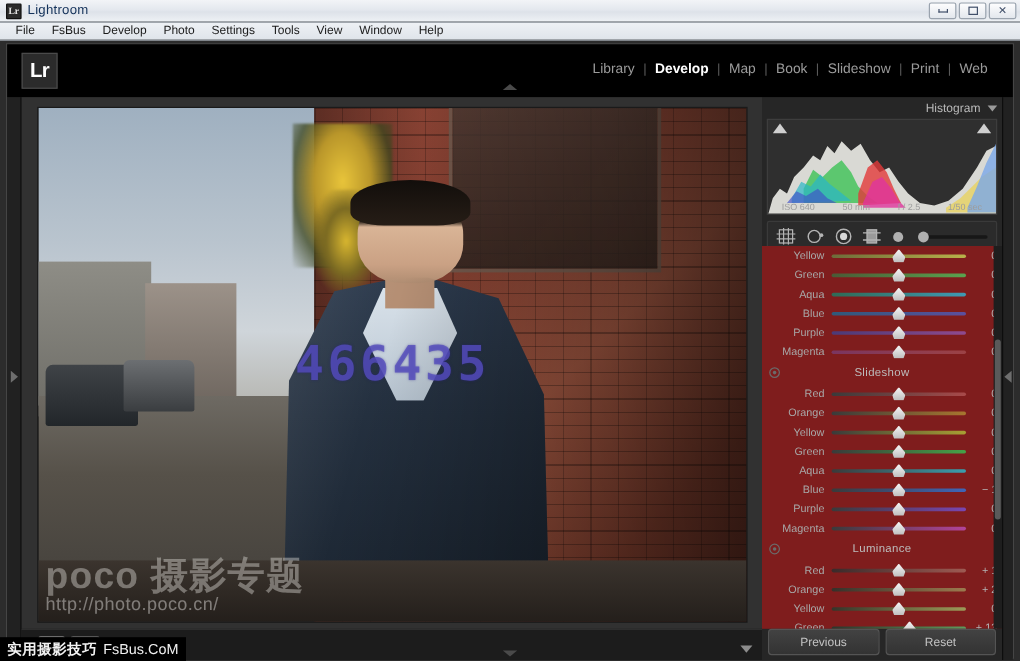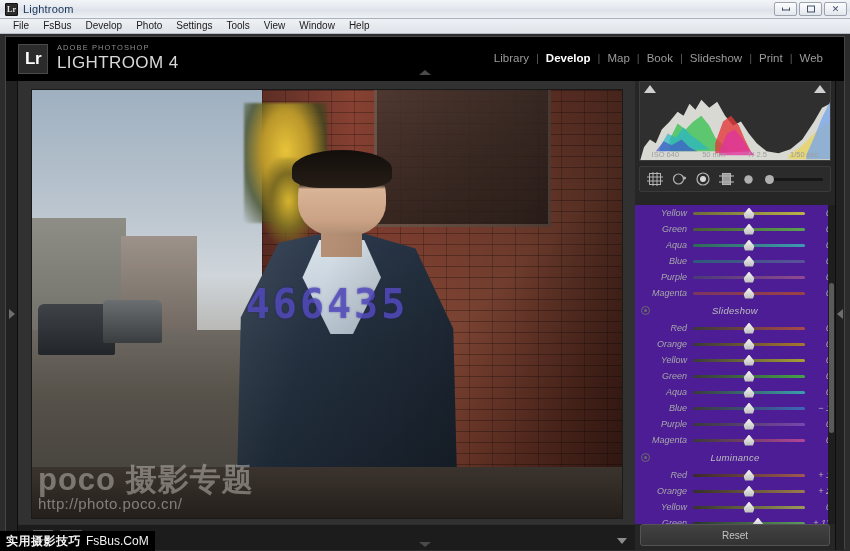--- a/index.html
+++ b/index.html
@@ -307,21 +307,21 @@
     flex: 1; height: 3px; background: #171717; border-radius: 2px;
     position: relative; margin-left: 2px;
   }
   .tool-slider .knob {
     position: absolute; left: 0; top: -3px; width: 9px; height: 9px;
     border-radius: 50%; background: #b0b0b0;
   }
 
   .panel-scroll {
     position: absolute; left: 0; top: 124px; width: 200px; height: 319px;
-    overflow: hidden; background: #4c1d95; font-style: italic;
+    overflow: hidden; background: #7f1d1d;
   }
   .section-head {
     height: 19px; display: flex; align-items: center; justify-content: center;
     position: relative; color: #bdbdbd; font-size: 9.5px; letter-spacing: .3px;
   }
   .section-head .dot {
     position: absolute; left: 6px; top: 5px; width: 9px; height: 9px;
     border: 1px solid #6b6b6b; border-radius: 50%;
   }
   .section-head .dot::after {
@@ -424,24 +424,20 @@
     <div class="menu-item">Window</div>
     <div class="menu-item">Help</div>
   </div>
 
   <div class="lr">
     <div class="lr-inner">
 
       <div class="idbar">
         <div class="lr-logo">
           <div class="lr-badge">Lr</div>
-          <div class="lr-words">
-            <div class="lr-sub">ADOBE PHOTOSHOP</div>
-            <div class="lr-main">LIGHTROOM 4</div>
-          </div>
         </div>
 
         <div class="modules">
           <div class="module">Library</div>
           <div class="module-sep">|</div>
           <div class="module active">Develop</div>
           <div class="module-sep">|</div>
           <div class="module">Map</div>
           <div class="module-sep">|</div>
           <div class="module">Book</div>
@@ -496,20 +492,24 @@
                 <div class="loupe"></div>
               </div>
             <div class="vt-btn2">Y|Y</div>
             <div class="vt-caret"></div>
             <div class="viewer-scroll-tri"></div>
           </div>
         </div>
 
         <div class="right-panel">
 
+          <div class="rp-header">
+            <div class="ttl">Histogram</div>
+            <div class="tri"></div>
+          </div>
 
           <div class="histogram-box">
             <svg class="hist-svg" viewBox="0 0 192 80" preserveAspectRatio="none">
               <path d="M0,80 L4,66 L10,58 L16,62 L22,48 L30,40 L38,30 L44,34 L50,22 L56,28 L62,18 L70,26 L78,20 L86,34 L94,44 L102,40 L110,52 L118,62 L128,70 L140,72 L152,68 L164,58 L176,40 L184,26 L192,22 L192,80 Z" fill="#d9d9d4"></path>
               <path d="M30,58 L38,42 L46,48 L54,40 L62,34 L70,44 L76,56 L84,64 L92,70 L30,70 Z" fill="#31c04e" opacity=".75"></path>
               <path d="M20,66 L28,52 L36,56 L44,46 L52,54 L60,60 L70,68 L20,70 Z" fill="#2ab7c7" opacity=".7"></path>
               <path d="M16,70 L24,60 L32,64 L42,58 L50,66 L58,70 Z" fill="#4050c8" opacity=".65"></path>
               <path d="M76,62 L84,40 L92,34 L100,44 L106,58 L112,70 L76,72 Z" fill="#e23a3a" opacity=".8"></path>
               <path d="M80,70 L88,52 L96,48 L104,58 L110,68 L116,74 L80,74 Z" fill="#e0349c" opacity=".8"></path>
               <path d="M150,74 L162,66 L172,56 L180,48 L186,44 L192,40 L192,78 L150,78 Z" fill="#e8d25a" opacity=".75"></path>
@@ -710,20 +710,21 @@
               </div>
 
             </div>
           </div>
 
           <div class="panel-sb">
             <div class="thumb"></div>
           </div>
 
           <div class="panel-buttons">
+            <div class="p-btn">Previous</div>
             <div class="p-btn">Reset</div>
           </div>
         </div>
 
         <div class="right-strip">
           <div class="tri"></div>
         </div>
 
       </div>
 

